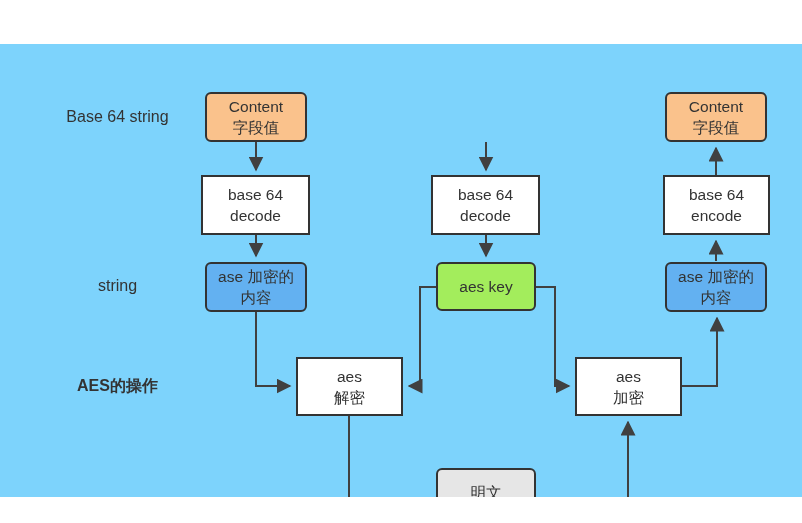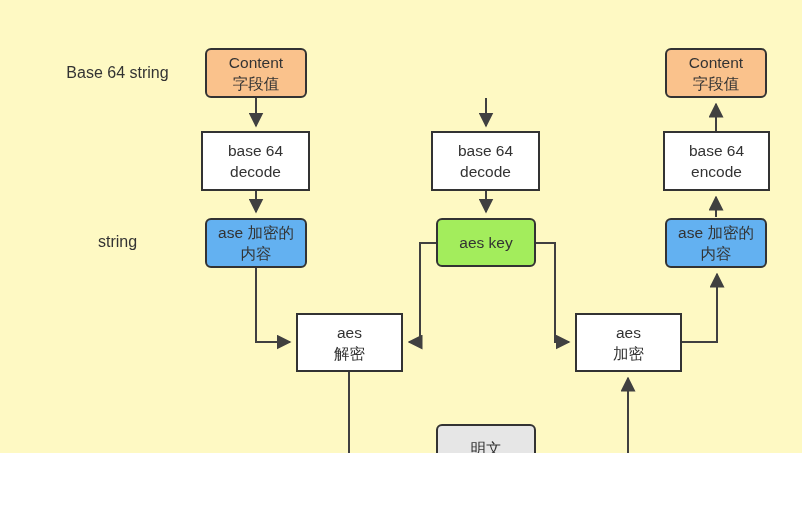--- a/index.html
+++ b/index.html
@@ -1,23 +1,24 @@
 <!DOCTYPE html>
 <html><head>
 <meta charset="utf-8">
 <style>
   html, body { margin: 0; padding: 0; background: #ffffff; }
   .canvas {
     position: relative;
     width: 802px;
     height: 453px;
-    background: #fef9c3;
+    background: #7dd3fc;
     font-family: "Liberation Sans", "DejaVu Sans", sans-serif;
     color: #333333;
     overflow: hidden;
+    margin-top: 44px;
   }
   .connectors {
     position: absolute;
     left: 0; top: 0;
     width: 802px; height: 523px;
   }
   .row-label {
     position: absolute;
     left: 25px;
     width: 185px;
@@ -91,20 +92,21 @@
       <path d="M436,243 L420,243 L420,342 L409,342"></path>
       <path d="M536,243 L555,243 L555,342 L569,342"></path>
       <path d="M349,372 L349,465 L430,465"></path>
       <path d="M536,465 L628,465 L628,378"></path>
       <path d="M682,342 L717,342 L717,274"></path>
     </g>
   </svg>
 
   <div class="row-label l-0">Base 64 string</div>
   <div class="row-label l-2">string</div>
+  <div class="row-label l-3 bold">AES的操作</div>
 
   <div class="node stadium orange n-content-in">Content
 字段值</div>
   <div class="node n-b64dec-l">base 64
 decode</div>
   <div class="node stadium blue n-enc-l">ase 加密的
 内容</div>
 
   <div class="node n-b64dec-m">base 64
 decode</div>

